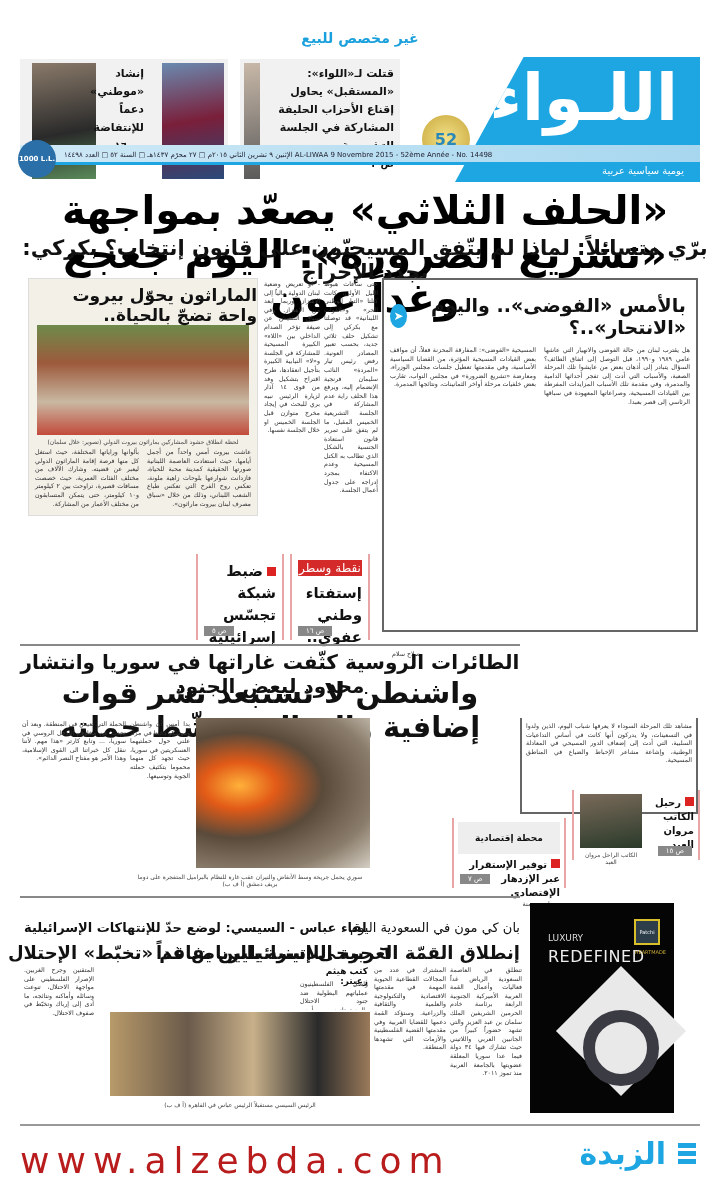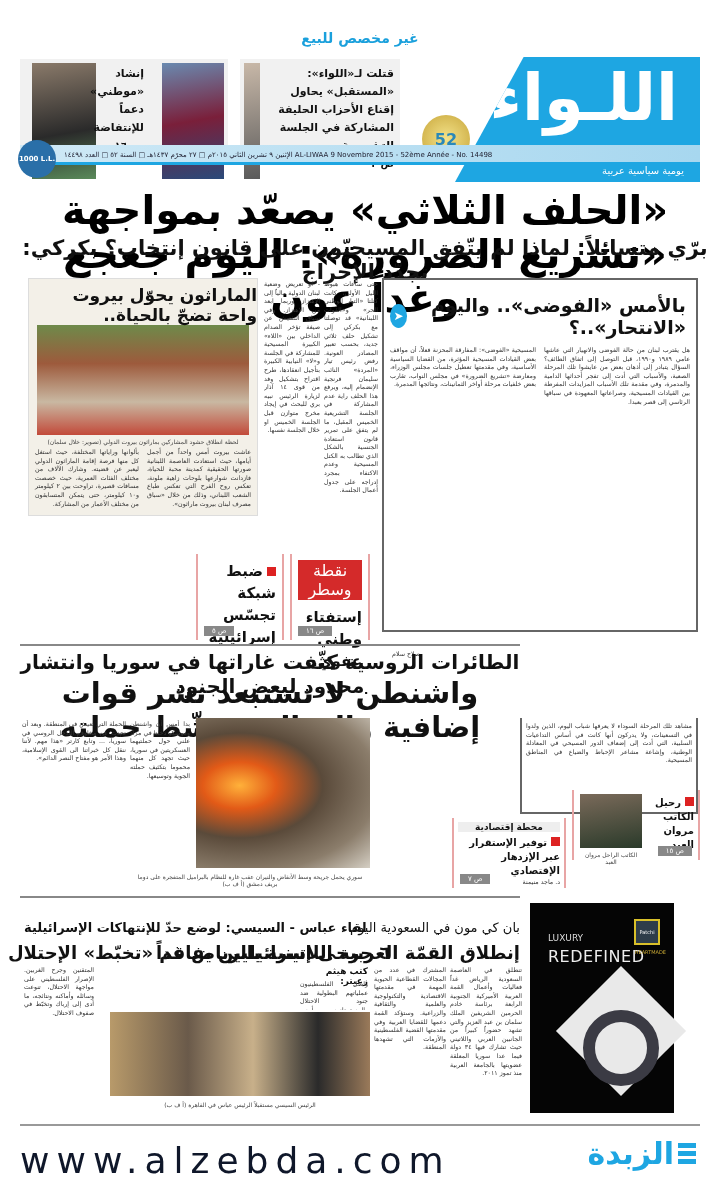--- a/index.html
+++ b/index.html
@@ -29,38 +29,38 @@
   .body-text { font-size: 6.3px; line-height: 8.6px; color: #333; direction: rtl; text-align: justify; }
   .boxed { top: 278px; left: 382px; width: 316px; height: 354px; border: 2px solid #666; padding: 6px; }
   .boxed h3 { direction: rtl; text-align: right; font-size: 19px; font-weight: bold; display: flex; flex-direction: row-reverse; align-items: center; gap: 6px; margin: 8px 4px 8px 0; }
   .dove { width: 24px; height: 24px; border-radius: 50%; background: #1ea6e2; display: inline-flex; align-items: center; justify-content: center; color: #fff; font-size: 12px; }
   .box-cols { display: flex; flex-direction: row-reverse; gap: 8px; }
   .box-cols .body-text { flex: 1; }
   .small-box { top: 554px; height: 86px; border-left: 2px solid #e8a5a5; border-right: 2px solid #e8a5a5; background: #fff; }
   .small-box .title { direction: rtl; text-align: right; font-size: 15px; font-weight: bold; line-height: 22px; padding: 6px 6px 0; }
   .redsq { display: inline-block; width: 9px; height: 9px; background: #d22; margin-left: 4px; }
   .pageref { position: absolute; left: 6px; bottom: 4px; background: #888; color: #fff; font-size: 7px; padding: 1px 8px; direction: rtl; }
-  .tag-red { background: #d42a2a; color: #fff; font-size: 16px; text-align: center; margin: 6px 6px 0; padding: 1px; }
+  .tag-red { background: #d42a2a; color: #fff; font-size: 12px; text-align: center; margin: 6px 6px 0; padding: 1px; }
   .war-h1 { top: 650px; left: 20px; width: 500px; text-align: center; direction: rtl; font-size: 20px; font-weight: bold; }
   .war-h2 { top: 676px; left: 20px; width: 500px; text-align: center; direction: rtl; font-size: 29px; font-weight: bold; letter-spacing: -1px; }
   .war-photo { top: 718px; left: 196px; width: 174px; height: 150px; background: radial-gradient(ellipse at 25% 45%, #ffb13a 0%, #e25a17 20%, #5a4a3a 45%, #8b7d6b 75%, #d5cfc4 100%); }
   .hr { position: absolute; height: 2px; background: #888; }
   .bottom-box { top: 822px; height: 70px; border-left: 2px solid #e8a5a5; border-right: 2px solid #e8a5a5; }
-  .eco-label { background: #eee; font-size: 9px; font-weight: bold; text-align: center; margin: 4px; padding: 0; direction: rtl; }
+  .eco-label { background: #eee; font-size: 9px; font-weight: bold; text-align: center; margin: 4px; padding: 11px; direction: rtl; }
   .saudi-kicker { top: 920px; direction: rtl; font-size: 13px; }
   .saudi-h { top: 942px; direction: rtl; font-size: 18px; font-weight: bold; }
   .ad { top: 903px; left: 530px; width: 144px; height: 210px; background: #050505; }
   .ad .lux { position: absolute; left: 18px; top: 30px; color: #ddd; font-size: 9px; }
   .ad .red { position: absolute; left: 18px; top: 44px; color: #eee; font-size: 16px; letter-spacing: 0.5px; }
   .ad .brand { position: absolute; right: 14px; top: 16px; width: 26px; height: 26px; border: 2px solid #d9c02a; background: #2e3d4a; color: #fff; font-size: 5px; display: flex; align-items: center; justify-content: center; }
   .ad .heart { position: absolute; right: 8px; top: 46px; color: #c9a935; font-size: 5px; }
   .ad .diamond { position: absolute; left: 45px; top: 82px; width: 92px; height: 92px; background: #e9e9e9; transform: rotate(45deg); }
   .ad .diamond::after { content: ""; position: absolute; left: 20px; top: 20px; width: 52px; height: 52px; border-radius: 50%; border: 12px solid #3b3b44; }
-  .footer-url { top: 1140px; left: 20px; font-size: 36px; color: #0f172a; letter-spacing: 7px; font-family: "DejaVu Sans", sans-serif; }
-  .footer-logo { top: 1136px; right: 24px; font-size: 30px; font-weight: bold; color: #1ea6e2; direction: rtl; display: flex; align-items: center; gap: 4px; }
+  .footer-url { top: 1140px; left: 20px; font-size: 36px; color: #b91c1c; letter-spacing: 7px; font-family: "DejaVu Sans", sans-serif; }
+  .footer-logo { top: 1136px; right: 24px; font-size: 30px; font-weight: bold; color: #1ea6e2; direction: rtl; display: flex; align-items: center; gap: 12px; }
   .footer-logo .bars { display: inline-flex; flex-direction: column; gap: 3px; }
   .footer-logo .bars i { display: block; width: 18px; height: 5px; background: #1ea6e2; }
   .img-ph { background: linear-gradient(160deg,#bbb,#666); }
 </style>
 </head>
 <body>
 
 <div class="abs top-note">غير مخصص للبيع</div>
 
 <div class="abs masthead">

